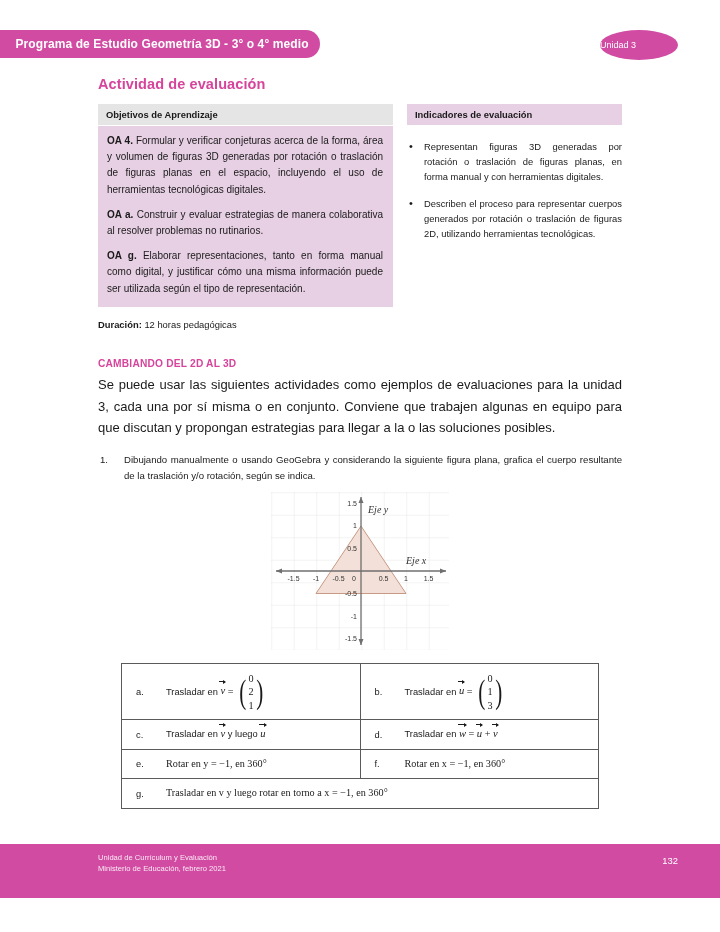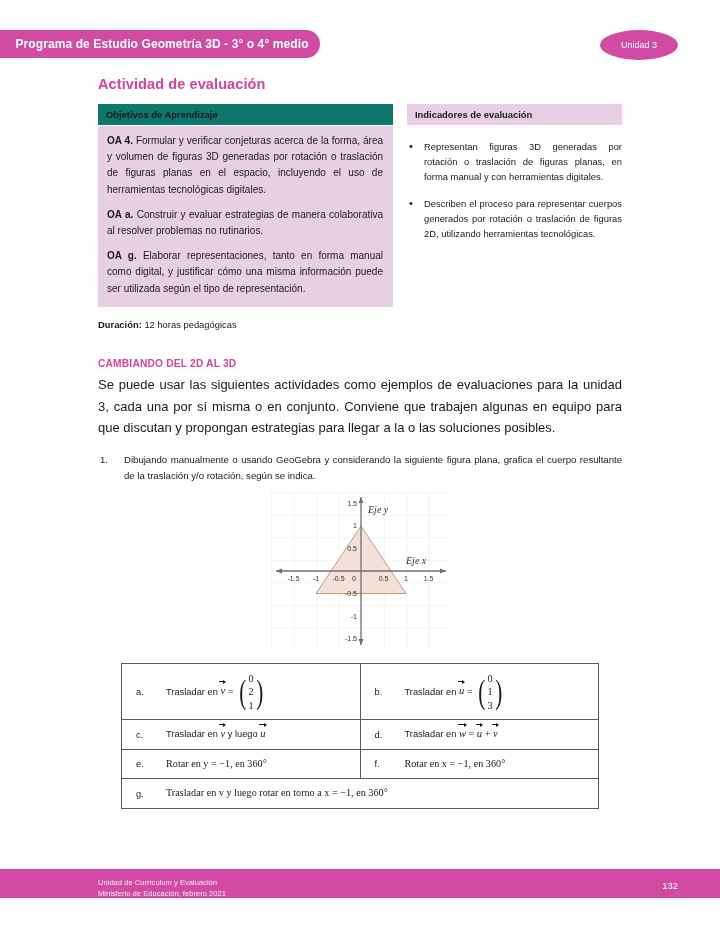--- a/index.html
+++ b/index.html
@@ -34,21 +34,21 @@
     white-space: nowrap;
     padding-left: 14px;
     font-weight: bold;
   }
   .unit-badge {
     position: absolute;
     right: 42px; top: 0;
     width: 78px; height: 30px;
     background: #d14ba3;
     border-radius: 50%;
-    display: flex; align-items: center; justify-content: center;
+    display: flex; align-items: center; 
   }
   .unit-badge-label {
     color: #ffffff;
     font-size: 9px;
     white-space: nowrap;
   }
 
   
   .page-body {
     position: absolute;
@@ -67,21 +67,21 @@
   .oa-table {
     display: flex;
     width: 100%;
     gap: 0;
     align-items: flex-start;
   }
   .oa-col { width: 295px; }
   .ind-col { width: 229px; padding-left: 14px; }
 
   .col-head {
-    background: #0f766e;
+    background: #e5e5e5;
     font-weight: bold;
     font-size: 9.4px;
     padding: 5px 8px 5px 8px;
     border-bottom: 1px solid #ffffff;
   }
   .ind-col .col-head {
     background: #e7cfe4;
     padding-left: 8px;
   }
   .oa-body {
@@ -212,21 +212,21 @@
     font-family: "Liberation Serif", serif;
     font-size: 10.2px;
     line-height: 1.32;
     padding: 0 0px;
   }
 
   
   .footer-bar {
     position: absolute;
     left: 0; bottom: 34px;
-    width: 720px; height: 29px;
+    width: 720px; height: 54px;
     background: #d14ba3;
   }
   .footer-left {
     position: absolute;
     left: 98px; top: 8px;
     color: #fbe9f4;
     font-size: 7.6px;
     line-height: 1.5;
   }
   .footer-page {

